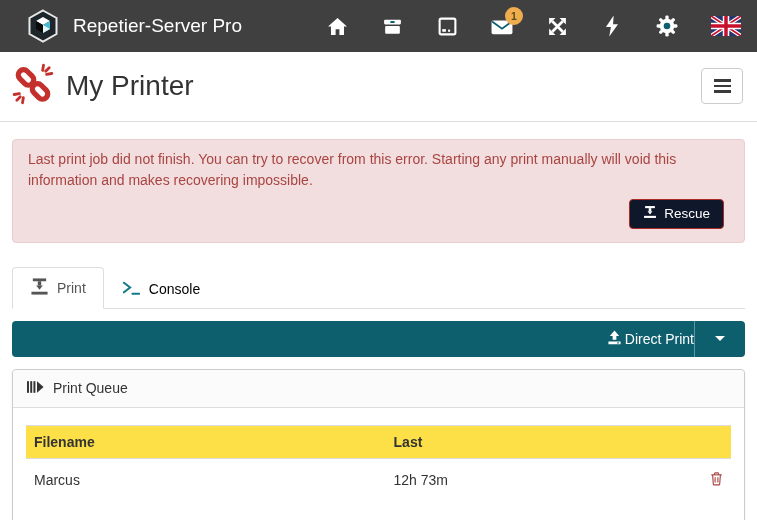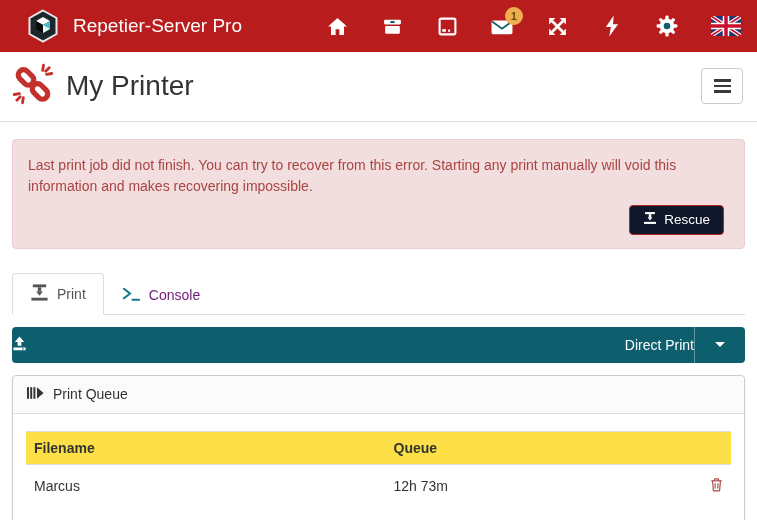--- a/index.html
+++ b/index.html
@@ -4,21 +4,21 @@
 <style>
   * { box-sizing: border-box; margin: 0; padding: 0; }
   html,body { width:757px; height:520px; }
   body {
     font-family: "Liberation Sans", sans-serif;
     background:#fff; color:#333; overflow:hidden;
   }
 
   
   .navbar {
-    height:52px; background:#b91c1c;
+    height:52px; background:#404040;
     display:flex; align-items:center; justify-content:space-between;
     padding:0 16px 0 26px;
   }
   .brand { display:flex; align-items:center; gap:13px; color:#fff; font-size:19px; font-weight:500; cursor:pointer; }
   .brand svg { display:block; }
   .nav-icons { display:flex; align-items:center; gap:33px; }
   .nav-icon { position:relative; width:22px; height:22px; display:flex; align-items:center; justify-content:center; cursor:pointer; }
   .nav-icon svg { display:block; }
   .badge {
     position:absolute; top:-8px; right:-10px;
@@ -39,47 +39,47 @@
     display:flex; flex-direction:column; align-items:center; justify-content:center; gap:3px; cursor:pointer;
   }
   .menu-btn span { width:17px; height:2.6px; background:#3a3a3a; display:block; }
 
   
   .container { padding:0 12px; }
 
   
   .alert {
     margin-top:17px; background:#f2dede; border:1px solid #ebccd1; border-radius:4px;
-    padding:15px 15px 13px; color:#a94442; font-size:14px; line-height:1.52;
+    padding:9px 15px 13px; color:#a94442; font-size:14px; line-height:1.52;
   }
   .alert-actions { display:flex; justify-content:flex-end; margin-top:7px; padding-right:5px; }
   .rescue-btn {
     background:#0f172a; color:#fff; border:1px solid #ac2925; border-radius:4px;
     padding:5px 13px 6px; font-size:13.5px; font-weight:500; font-family:inherit;
     display:flex; align-items:center; gap:7px; cursor:pointer;
   }
 
   
   .tabs { display:flex; margin-top:24px; border-bottom:1px solid #ddd; align-items:flex-end; }
   .tab {
     display:flex; align-items:center; gap:8px;
-    padding:9px 17px 9px; font-size:14px; color:#701a75;
+    padding:9px 17px 9px; font-size:14px; color:#000000;
     margin-bottom:-1px; cursor:pointer; border:1px solid transparent;
   }
   .tab.active {
     background:#fff; border:1px solid #ddd; border-bottom:1px solid #fff;
     border-radius:4px 4px 0 0; color:#555;
   }
 
   
   .direct-print {
     margin-top:12px; height:36px; display:flex;
     background:#0d5f6e; border-radius:4px; color:#fff; overflow:hidden; cursor:pointer;
   }
-  .dp-main { flex:1; display:flex; align-items:center; justify-content:space-between; gap:3px; font-size:14px; }
+  .dp-main { flex:1; display:flex; align-items:center; justify-content:flex-end; gap:3px; font-size:14px; }
   .dp-caret { width:51px; border-left:1px solid rgba(255,255,255,0.35); display:flex; align-items:center; justify-content:center; }
   .caret-down { width:0; height:0; border-left:5px solid transparent; border-right:5px solid transparent; border-top:5px solid #fff; }
 
   
   .panel {
     margin-top:12px; border:1px solid #ccc; border-radius:4px;
     box-shadow:0 1px 2px rgba(0,0,0,0.1); background:#fff;
   }
   .panel-heading {
     padding:10px 14px; border-bottom:1px solid #ddd; background:#fbfbfb;
@@ -272,21 +272,21 @@
           <polygon points="11.2,0.5 18.5,7 11.2,13.5"></polygon>
         </svg>
       </span>
       <span>Print Queue</span>
     </div>
     <div class="panel-body">
       <table>
         <thead>
           <tr>
             <th class="col-filename">Filename</th>
-            <th class="col-time">Queue</th>
+            <th class="col-time">Last</th>
             <th class="col-action"></th>
           </tr>
         </thead>
         <tbody>
           <tr>
             <td class="col-filename">Marcus</td>
             <td class="col-time">12h 73m</td>
             <td class="col-action">
               <span>
                 <svg width="13" height="15" viewBox="0 0 16 18" fill="none" stroke="#a94442" stroke-width="1.4">

